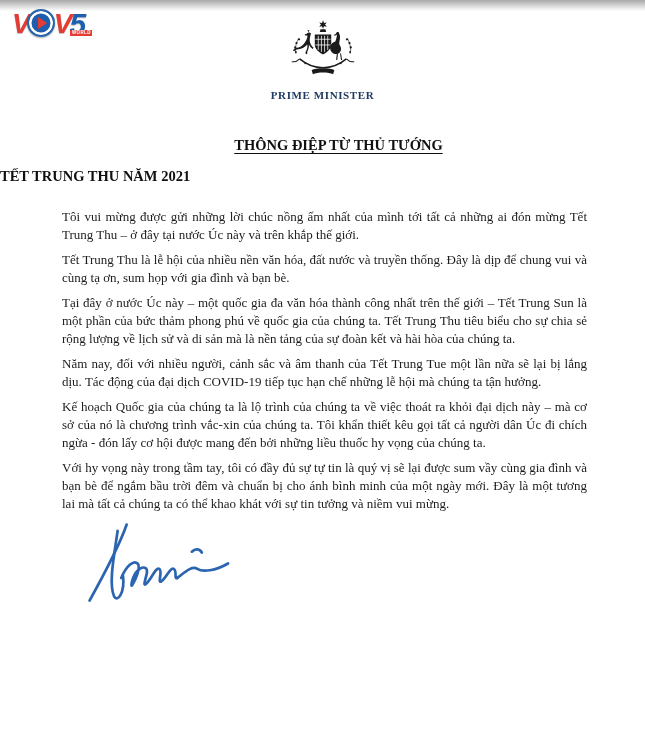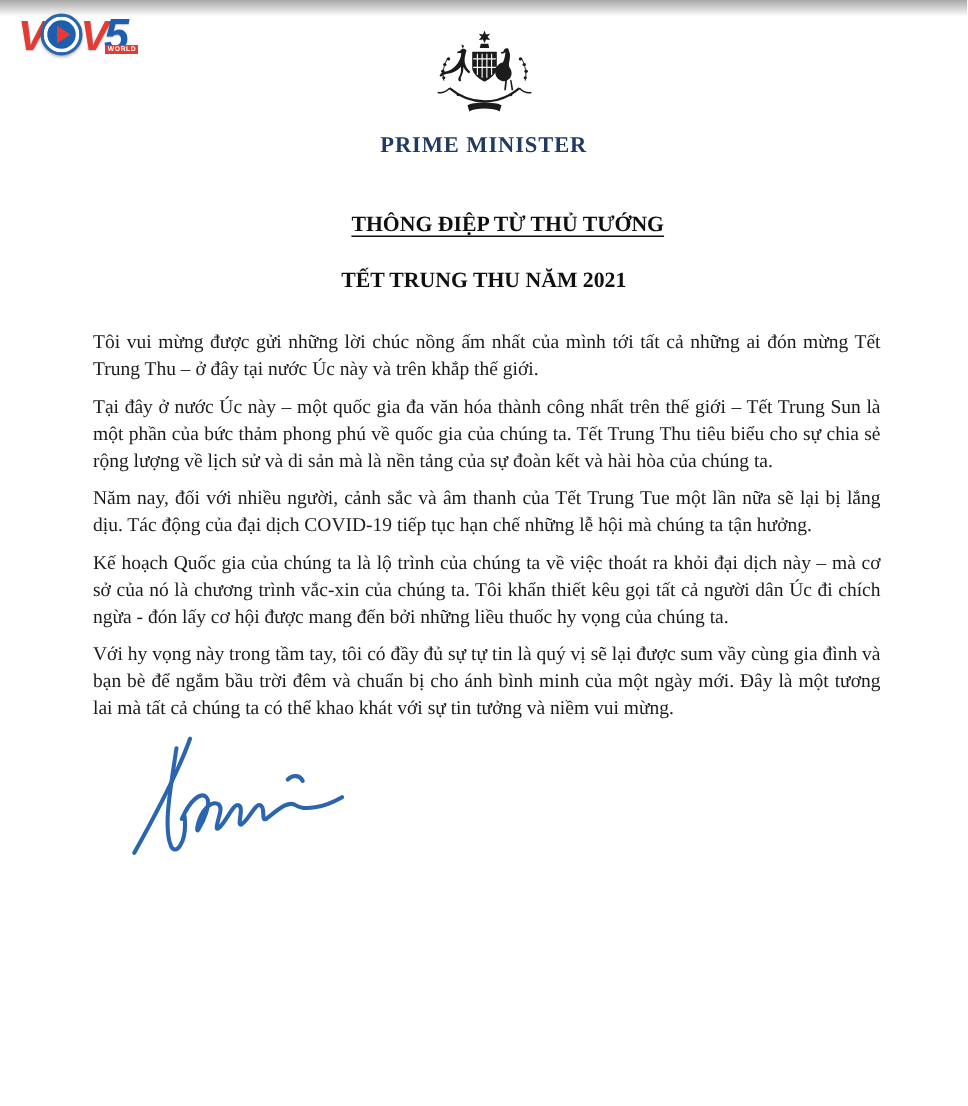--- a/index.html
+++ b/index.html
@@ -51,31 +51,31 @@
     background:var(--logo-red,#d8372f); color:#fff;
     font-style:normal; font-weight:bold;
     font-size:4.5px; line-height:6px; padding:0 1.5px;
     letter-spacing:.4px;
   }
   
   .letterhead { padding-top:13px; text-align:center; }
   .arms { display:block; margin:0 auto; width:82px; height:74px; }
   .pm-title {
     margin-top:2px;
-    font-size:15px; font-weight:bold; letter-spacing:.6px;
+    font-size:11px; font-weight:bold; letter-spacing:.6px;
     color:var(--letterhead-navy,#203a60);
   }
   
   .h1 {
     margin-top:36px; text-align:center;
     font-size:14.5px; font-weight:bold; color:#101010;
     text-decoration:underline; text-underline-offset:3px;padding-left:32px;
   }
   .h2 {
-    margin-top:20px; text-align:center;
+    margin-top:14px; 
     font-size:14.5px; font-weight:bold; color:#101010;
   }
   
   .body-text { margin:23px 58px 0 62px; }
   .body-text p {
     margin:0 0 7px 0;
     font-size:13px; line-height:18px;
     text-align:justify;
     color:var(--body-text,#1c1c1c);
   }
@@ -151,20 +151,21 @@
       </g>
     </svg>
     <div class="pm-title">PRIME MINISTER</div>
   </div>
 
   <div class="h1">THÔNG ĐIỆP TỪ THỦ TƯỚNG</div>
   <div class="h2">TẾT TRUNG THU NĂM 2021</div>
 
   <div class="body-text">
     <p>Tôi vui mừng được gửi những lời chúc nồng ấm nhất của mình tới tất cả những ai đón mừng Tết Trung Thu – ở đây tại nước Úc này và trên khắp thế giới.</p>
+    <p>Tết Trung Thu là lễ hội của nhiều nền văn hóa, đất nước và truyền thống. Đây là dịp để chung vui và cùng tạ ơn, sum họp với gia đình và bạn bè.</p>
     <p>Tại đây ở nước Úc này – một quốc gia đa văn hóa thành công nhất trên thế giới – Tết Trung Sun là một phần của bức thảm phong phú về quốc gia của chúng ta. Tết Trung Thu tiêu biểu cho sự chia sẻ rộng lượng về lịch sử và di sản mà là nền tảng của sự đoàn kết và hài hòa của chúng ta.</p>
     <p>Năm nay, đối với nhiều người, cảnh sắc và âm thanh của Tết Trung Tue một lần nữa sẽ lại bị lắng dịu. Tác động của đại dịch COVID-19 tiếp tục hạn chế những lễ hội mà chúng ta tận hưởng.</p>
     <p>Kế hoạch Quốc gia của chúng ta là lộ trình của chúng ta về việc thoát ra khỏi đại dịch này – mà cơ sở của nó là chương trình vắc-xin của chúng ta. Tôi khẩn thiết kêu gọi tất cả người dân Úc đi chích ngừa - đón lấy cơ hội được mang đến bởi những liều thuốc hy vọng của chúng ta.</p>
     <p>Với hy vọng này trong tầm tay, tôi có đầy đủ sự tự tin là quý vị sẽ lại được sum vầy cùng gia đình và bạn bè để ngắm bầu trời đêm và chuẩn bị cho ánh bình minh của một ngày mới. Đây là một tương lai mà tất cả chúng ta có thể khao khát với sự tin tưởng và niềm vui mừng.</p>
   </div>
 
   <svg class="signature" viewBox="0 0 175 95">
     <g fill="none" stroke="#2b65b0" stroke-width="3" stroke-linecap="round">
       <path d="M54 5 C46 28 28 62 13 89"></path>
       <path d="M44 12 C40 40 34 70 40 84 C44 92 52 80 50 62"></path>

